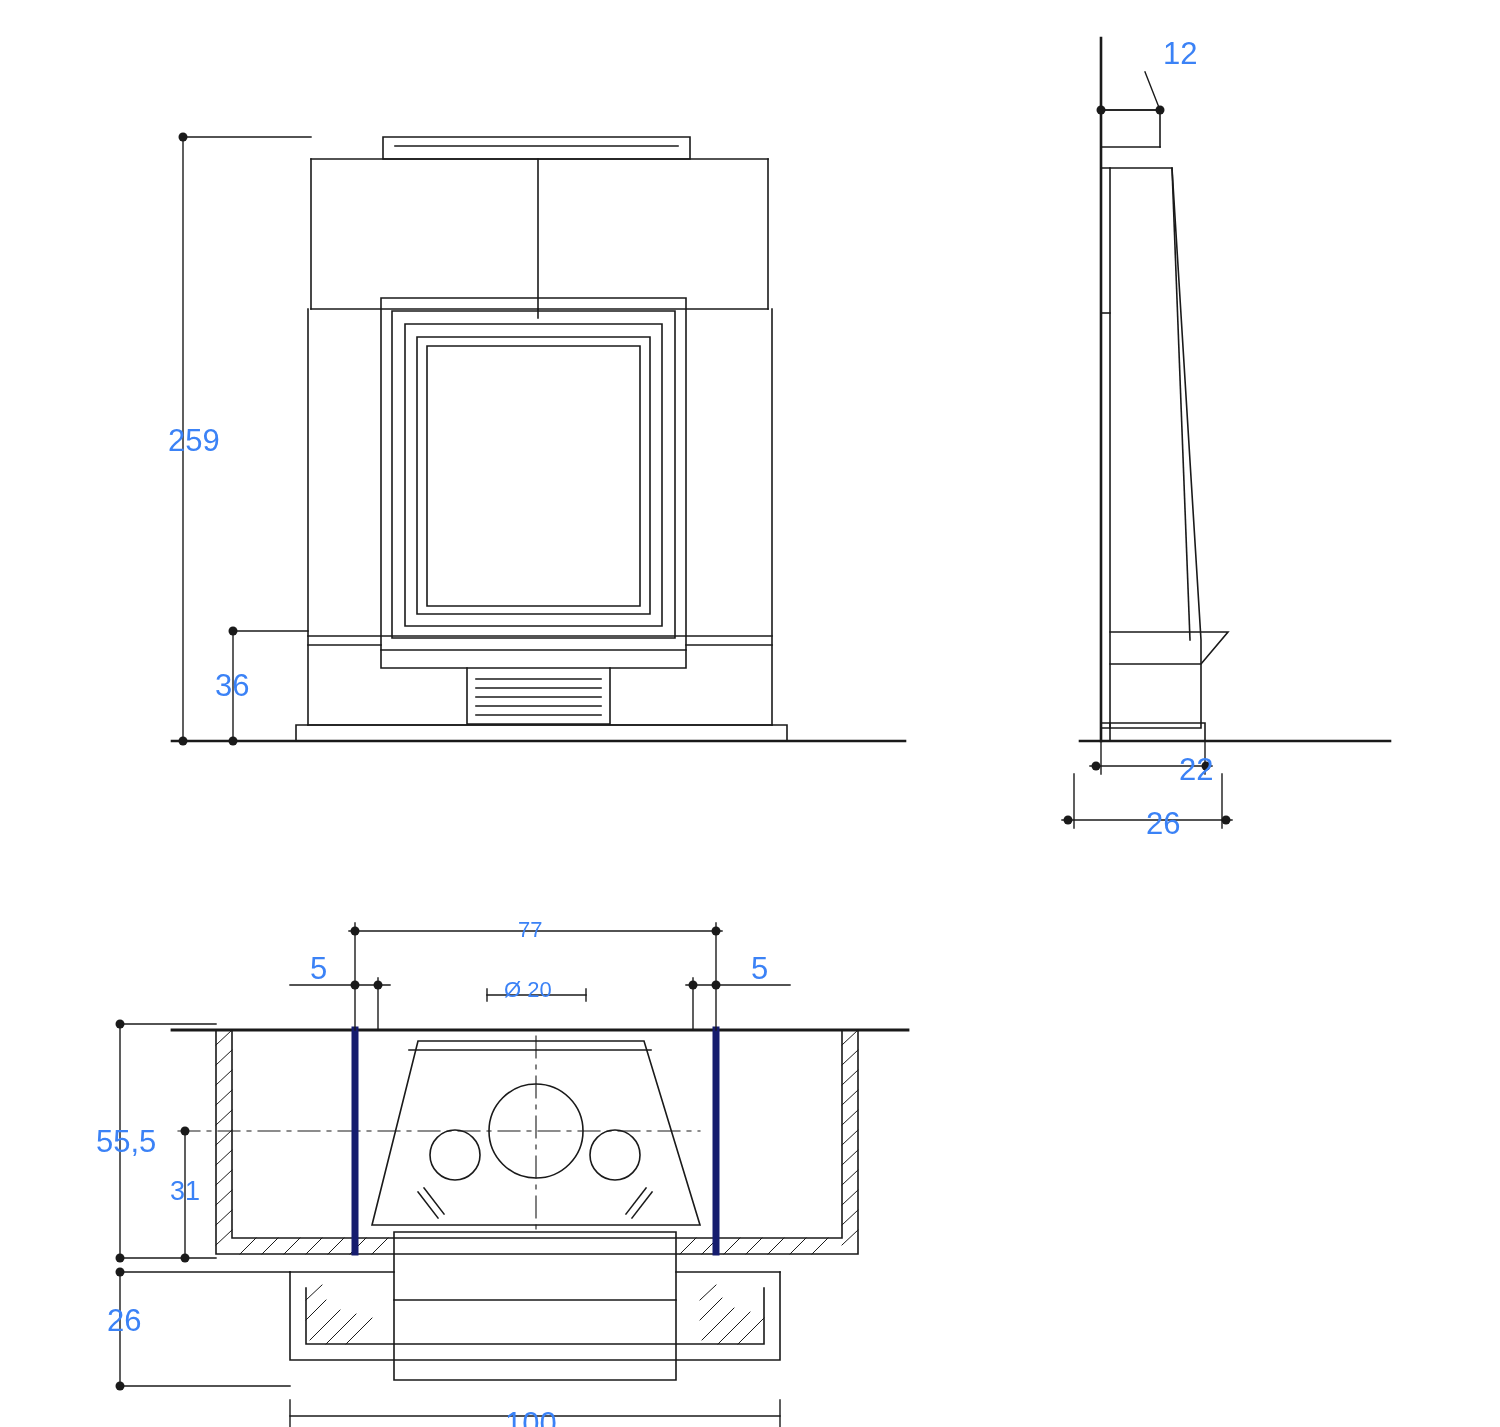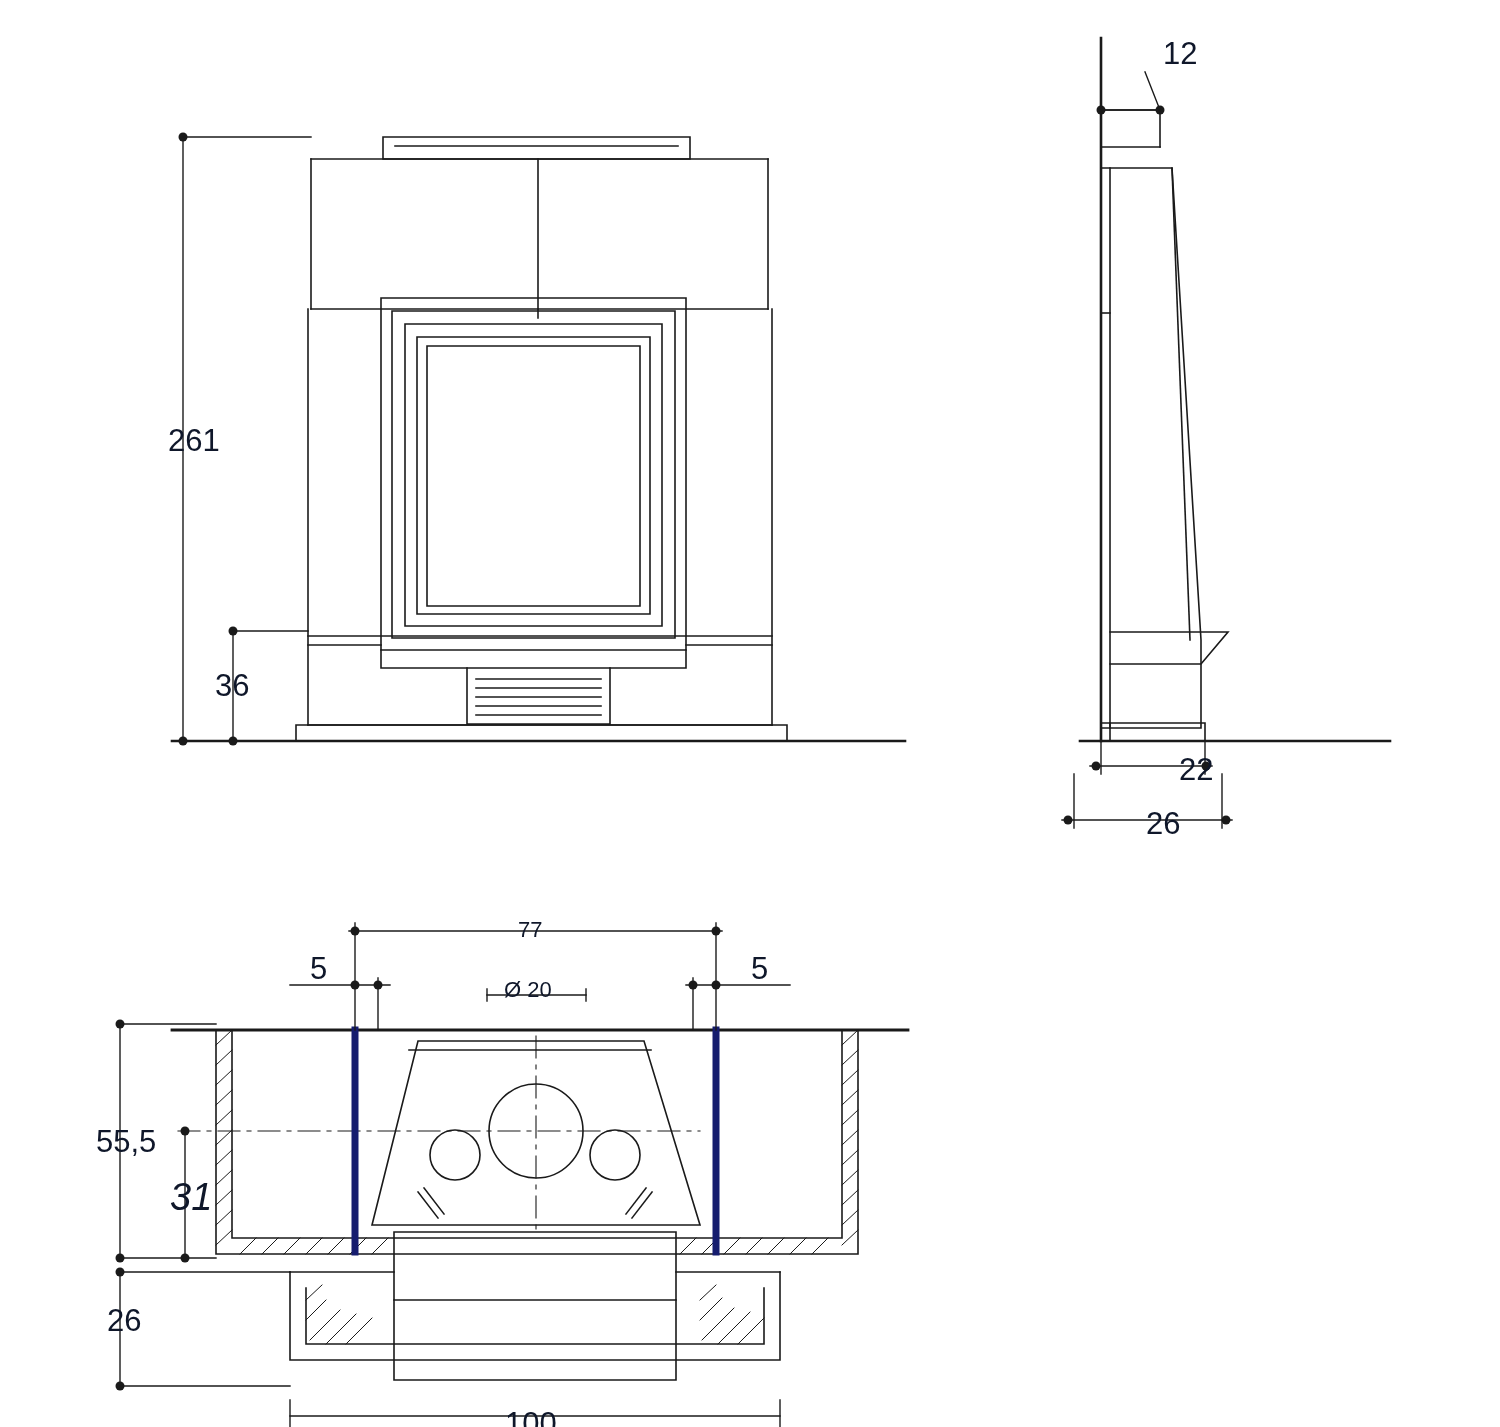--- a/index.html
+++ b/index.html
@@ -17,21 +17,21 @@
   #drawing {
     position: absolute;
     left: 0;
     top: 0;
     width: 1500px;
     height: 1427px;
   }
   .dim-label {
     position: absolute;
     font-family: "Liberation Sans", sans-serif;
-    color: #0f172a;
+    color: #3b82f6;
     white-space: nowrap;
     user-select: none;
   }
 </style>
 </head>
 <body>
 
 <svg id="drawing" viewBox="0 0 1500 1427" xmlns="http://www.w3.org/2000/svg">
   <g fill="none" stroke="#1a1a1a" stroke-width="1.6" stroke-linecap="square">
 
@@ -263,37 +263,37 @@
       <line x1="120" y1="1272" x2="290" y2="1272"></line>
       <line x1="120" y1="1386" x2="290" y2="1386"></line>
 
       <line x1="290" y1="1416" x2="780" y2="1416"></line>
       <line x1="290" y1="1400" x2="290" y2="1427"></line>
       <line x1="780" y1="1400" x2="780" y2="1427"></line>
     </g>
   </g>
 </svg>
 
-<div class="dim-label" style="left:168px; top:423px; font-size:31px;">261</div>
+<div class="dim-label" style="left:168px; top:423px; font-size:31px;">259</div>
 
 <div class="dim-label" style="left:215px; top:668px; font-size:31px;">36</div>
 
 <div class="dim-label" style="left:1163px; top:36px; font-size:31px;">12</div>
 
 <div class="dim-label" style="left:1135px; top:752px; font-size:31px;margin-left:44px;">22</div>
 
 <div class="dim-label" style="left:1146px; top:806px; font-size:31px;">26</div>
 
 <div class="dim-label" style="left:518px; top:917px; font-size:22px;">77</div>
 
 <div class="dim-label" style="left:310px; top:951px; font-size:31px;">5</div>
 
 <div class="dim-label" style="left:751px; top:951px; font-size:31px;">5</div>
 
 <div class="dim-label" style="left:504px; top:977px; font-size:22px;">Ø 20</div>
 
 <div class="dim-label" style="left:96px; top:1124px; font-size:31px;text-align:center;">55,5</div>
 
-<div class="dim-label" style="left:170px; top:1176px; font-size:38px;font-style:italic;">31</div>
+<div class="dim-label" style="left:170px; top:1176px; font-size:27px;">31</div>
 
 <div class="dim-label" style="left:107px; top:1303px; font-size:31px;">26</div>
 
 <div class="dim-label" style="left:505px; top:1406px; font-size:31px;">100</div>
 
 </body></html>

